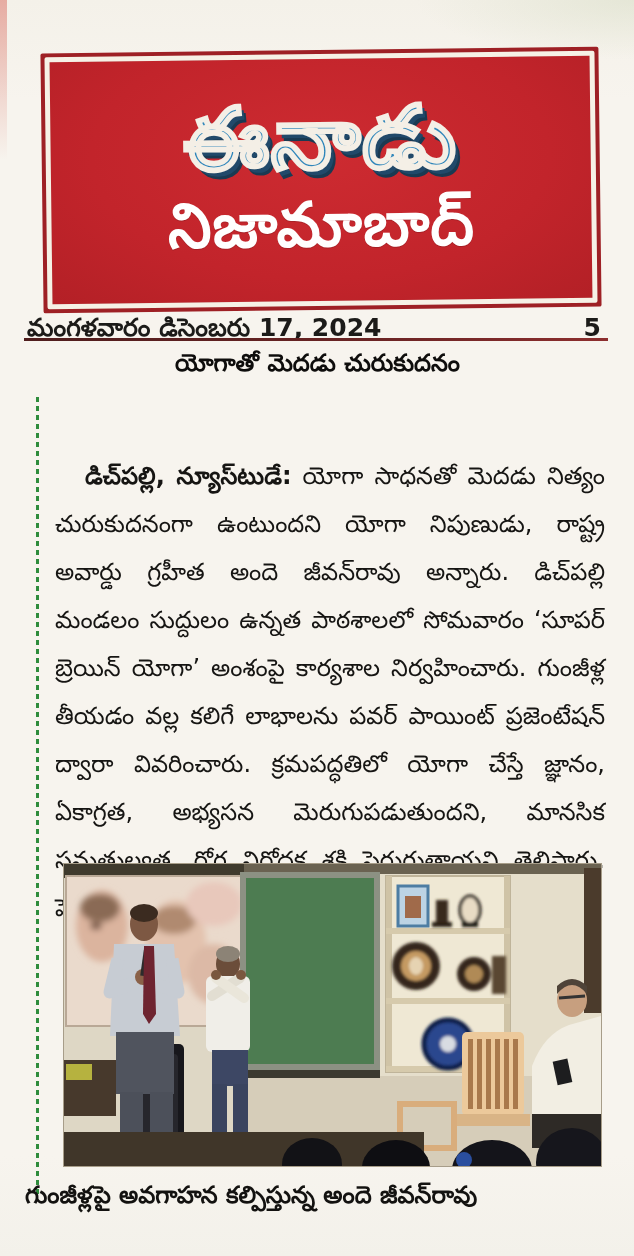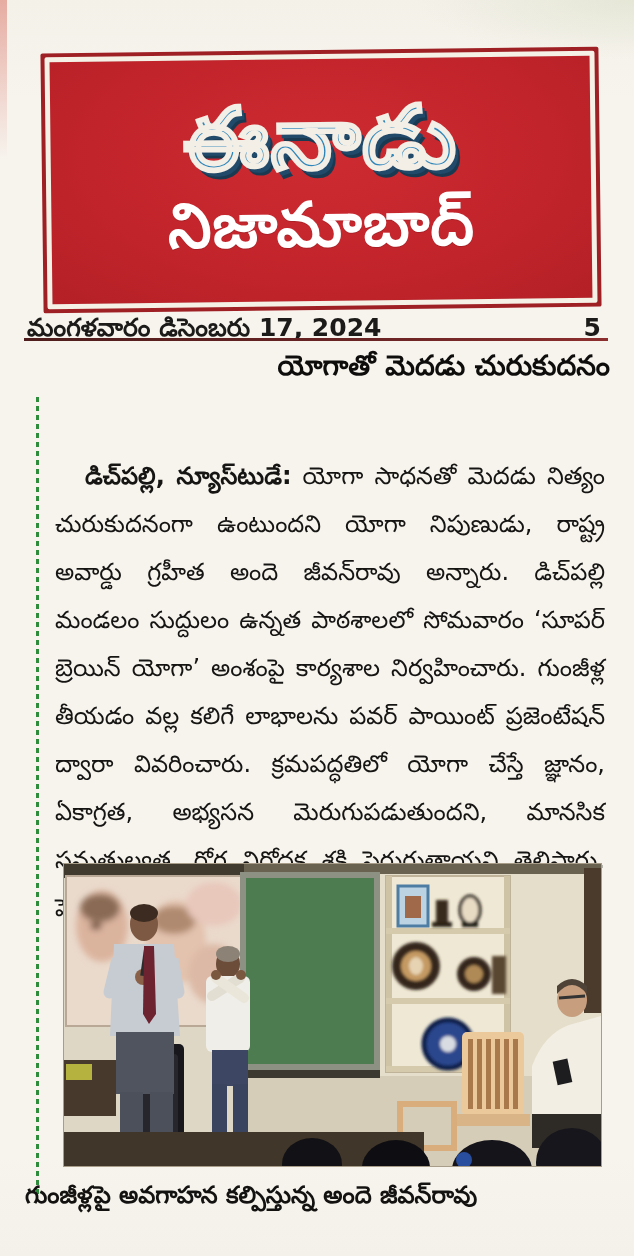--- a/index.html
+++ b/index.html
@@ -57,21 +57,21 @@
   .dateline .date{position:absolute;left:0;top:0;}
   .dateline .pageno{position:absolute;right:6px;top:0;font-weight:700;}
   .rule{
     position:absolute;left:24px;top:338px;width:584px;height:3px;
     background:linear-gradient(90deg,#4f1d1d,#6b2424 60%,#8d2e2e);
   }
 
   
   .headline{
     position:absolute;left:25px;top:349px;width:585px;
-    text-align:right;font-size:28px;font-weight:800;color:#0e0d0c;
+    text-align:center;font-size:24px;font-weight:800;color:#0e0d0c;
     letter-spacing:0px;
   }
 
   
   .col-sep{
     position:absolute;left:36px;top:397px;width:3px;height:800px;
     background:repeating-linear-gradient(180deg,#2f8c3c 0 5px,rgba(0,0,0,0) 5px 9px);
   }
 
   

